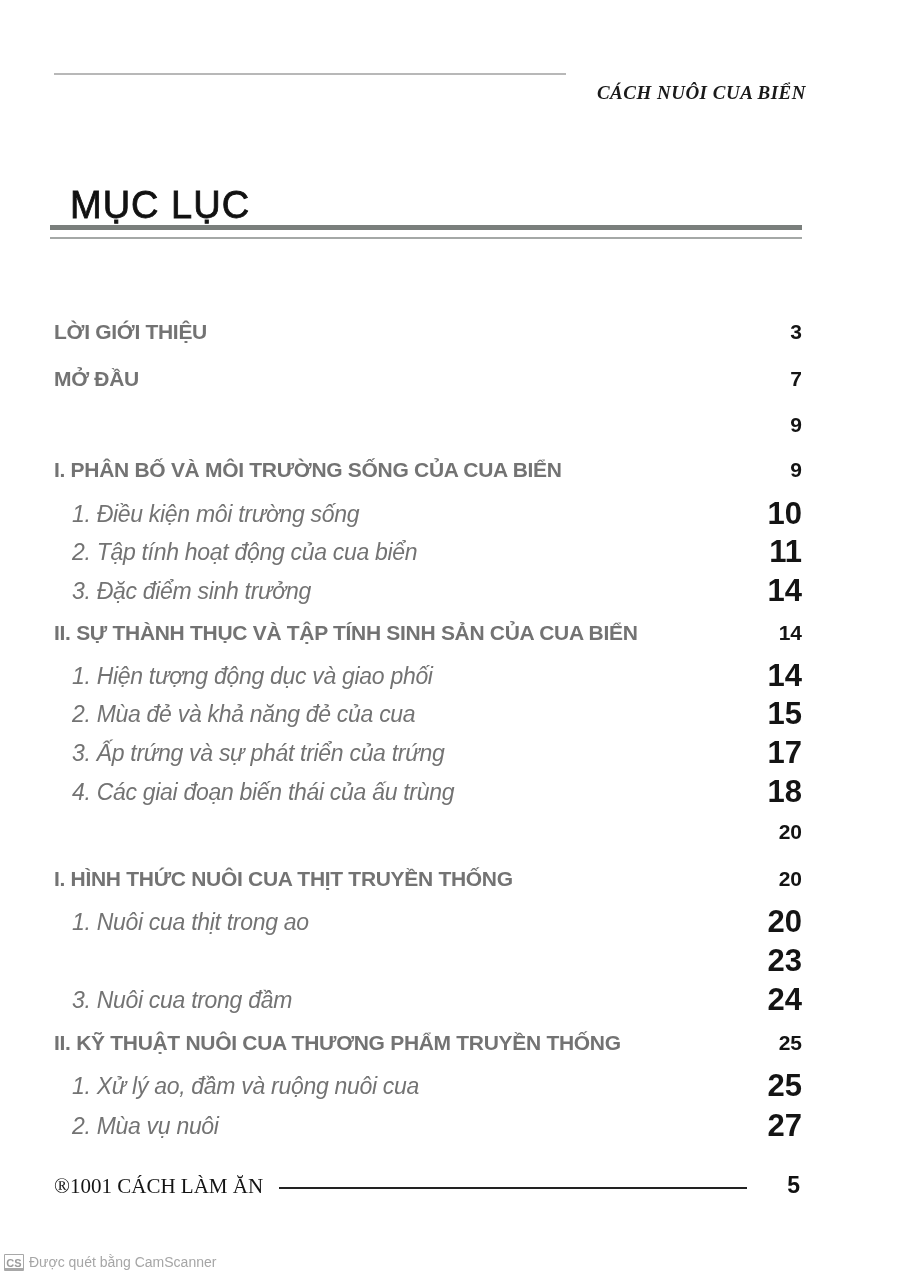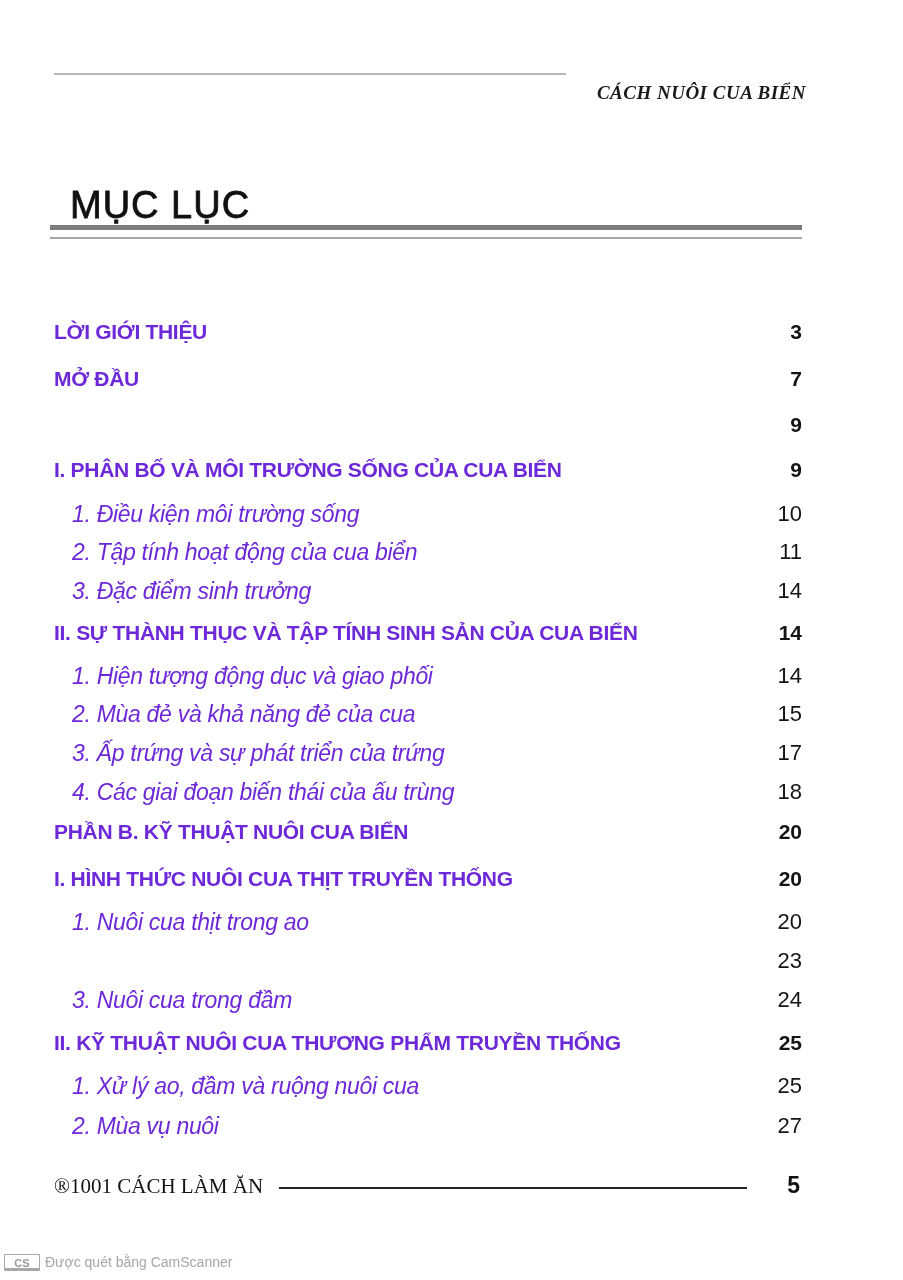--- a/index.html
+++ b/index.html
@@ -80,21 +80,21 @@
       position: absolute;
       left: 0;
       width: 903px;
       height: 36px;
       font-size: 22px;
       line-height: 36px;
     }
     .toc-row .label {
       position: absolute;
       white-space: nowrap;
-      color: #6d28d9;
+      color: #737373;
     }
     .toc-row .page {
       position: absolute;
       right: 101px;
       text-align: right;
       color: #141414;
     }
     .toc-row.level-0 .label {
       left: 54px;
       font-weight: bold;
@@ -106,22 +106,22 @@
       font-size: 21px;
     }
     .toc-row.level-1 .label {
       left: 72px;
       font-weight: normal;
       font-size: 23px;
       letter-spacing: -0.3px;
       font-style: italic;
     }
     .toc-row.level-1 .page {
-      font-weight: normal;
-      font-size: 22px;
+      font-weight: bold;
+      font-size: 31px;
     }
     .footer {
       position: absolute;
       top: 1170px;
       left: 54px;
       width: 750px;
       height: 36px;
     }
     .footer .series {
       position: absolute;
@@ -156,21 +156,21 @@
       height: 22px;
       display: flex;
       align-items: center;
       gap: 5px;
       font-family: "Liberation Sans", "DejaVu Sans", sans-serif;
       font-size: 14px;
       color: #a6a6a6;
     }
     .watermark .cs-logo {
       display: inline-block;
-      width: 36px;
+      width: 20px;
       height: 17px;
       border: 1.5px solid #a8a8a8;
       border-bottom-width: 3px;
       font-size: 11px;
       font-weight: bold;
       line-height: 16px;
       text-align: center;
       color: #9a9a9a;
       box-sizing: border-box;
       border-radius: 1px;
@@ -230,21 +230,20 @@
   </div>
   <div class="toc-row level-1" style="top:421px">
     <span class="label">3. Ấp trứng và sự phát triển của trứng</span>
     <span class="page">17</span>
   </div>
   <div class="toc-row level-1" style="top:460px">
     <span class="label">4. Các giai đoạn biến thái của ấu trùng</span>
     <span class="page">18</span>
   </div>
   <div class="toc-row level-0" style="top:500px">
-    <span class="label">PHẦN B. KỸ THUẬT NUÔI CUA BIỂN</span>
     <span class="page">20</span>
   </div>
   <div class="toc-row level-0" style="top:547px">
     <span class="label">I. HÌNH THỨC NUÔI CUA THỊT TRUYỀN THỐNG</span>
     <span class="page">20</span>
   </div>
   <div class="toc-row level-1" style="top:590px">
     <span class="label">1. Nuôi cua thịt trong ao</span>
     <span class="page">20</span>
   </div>

